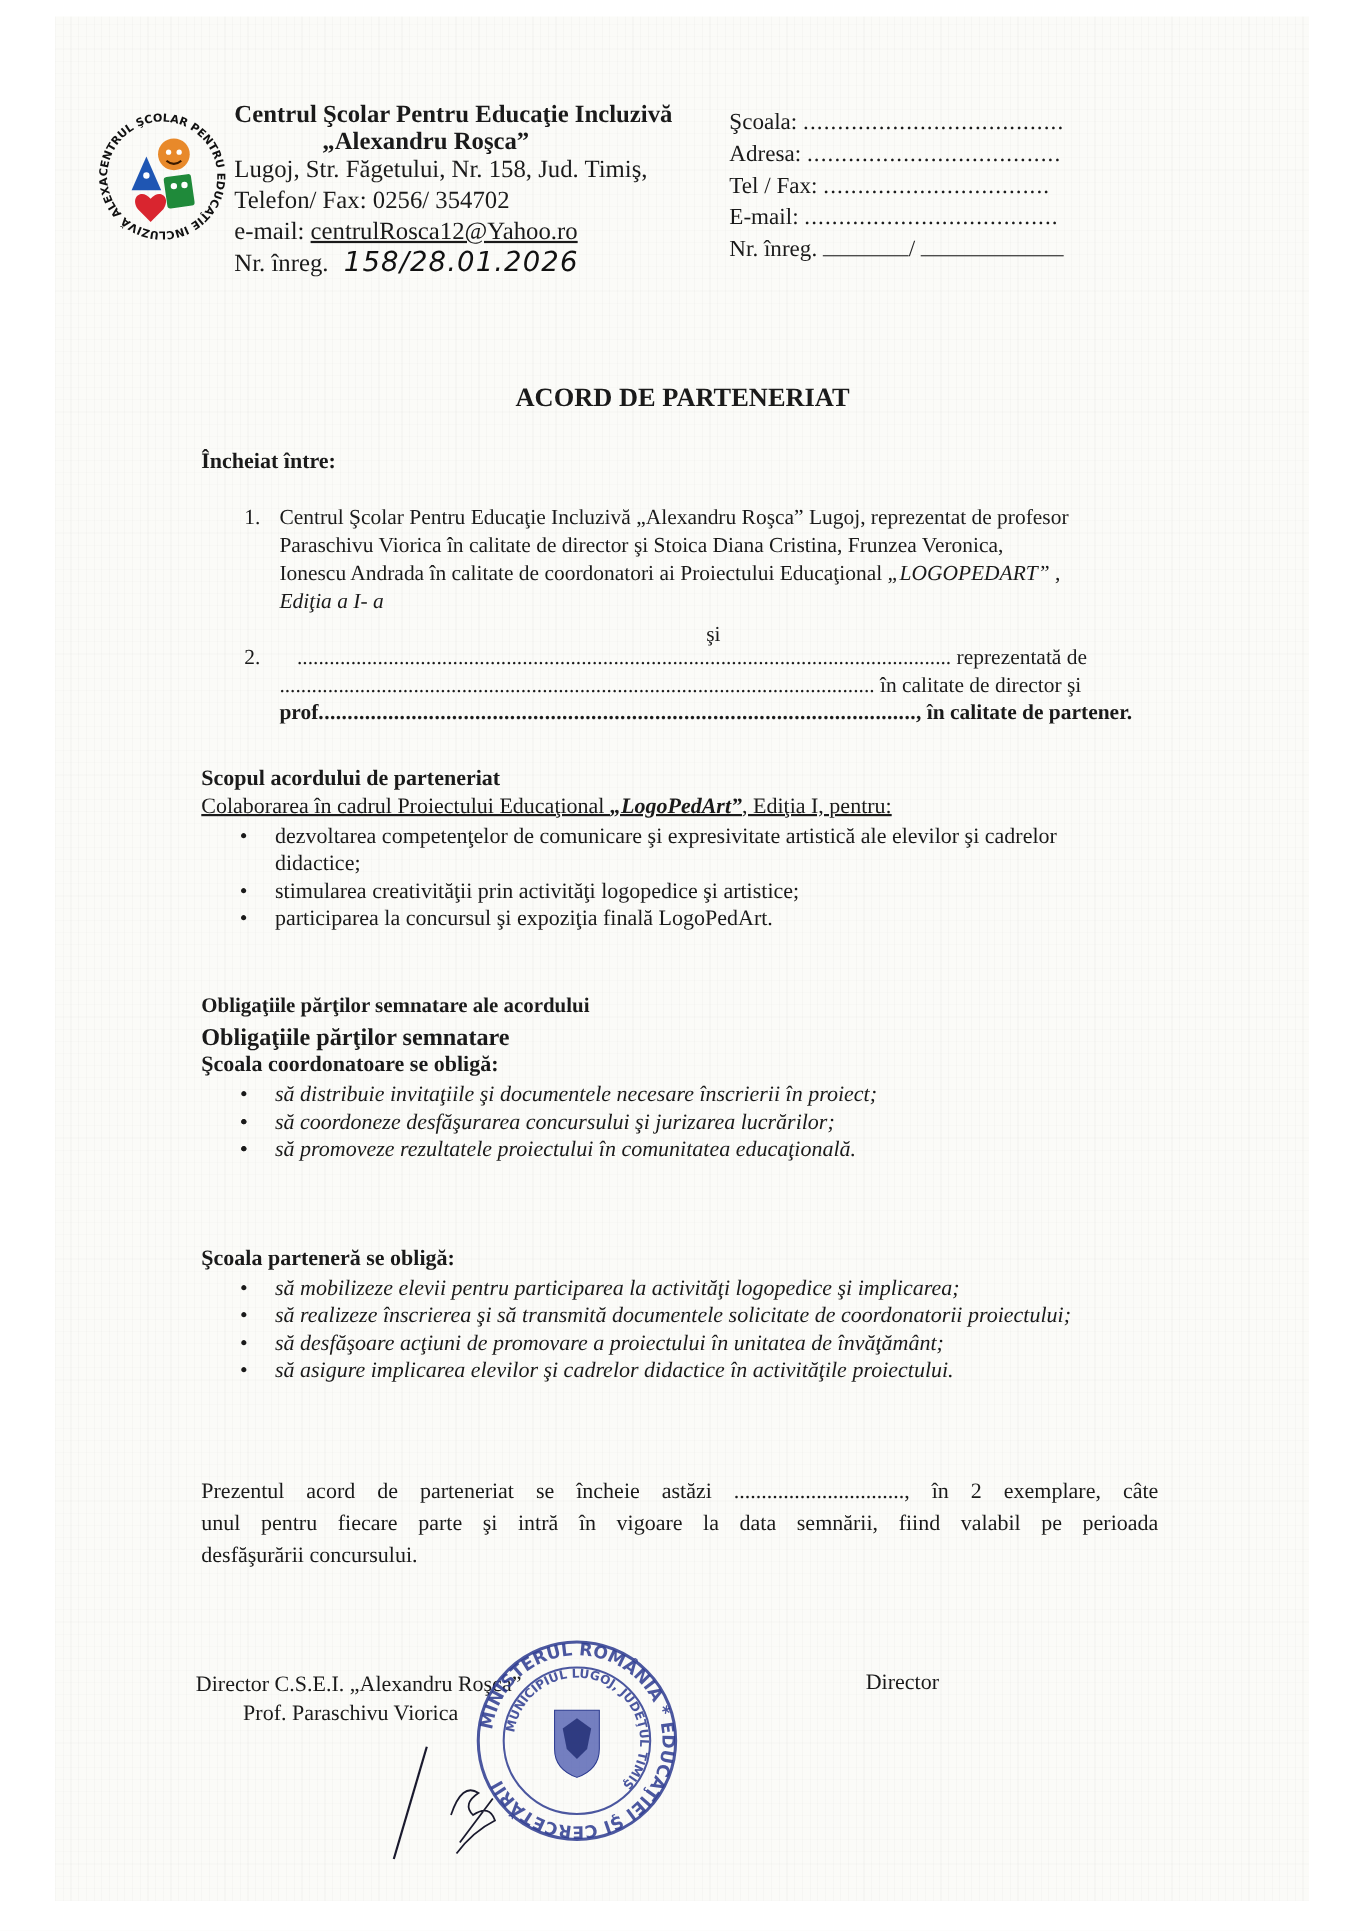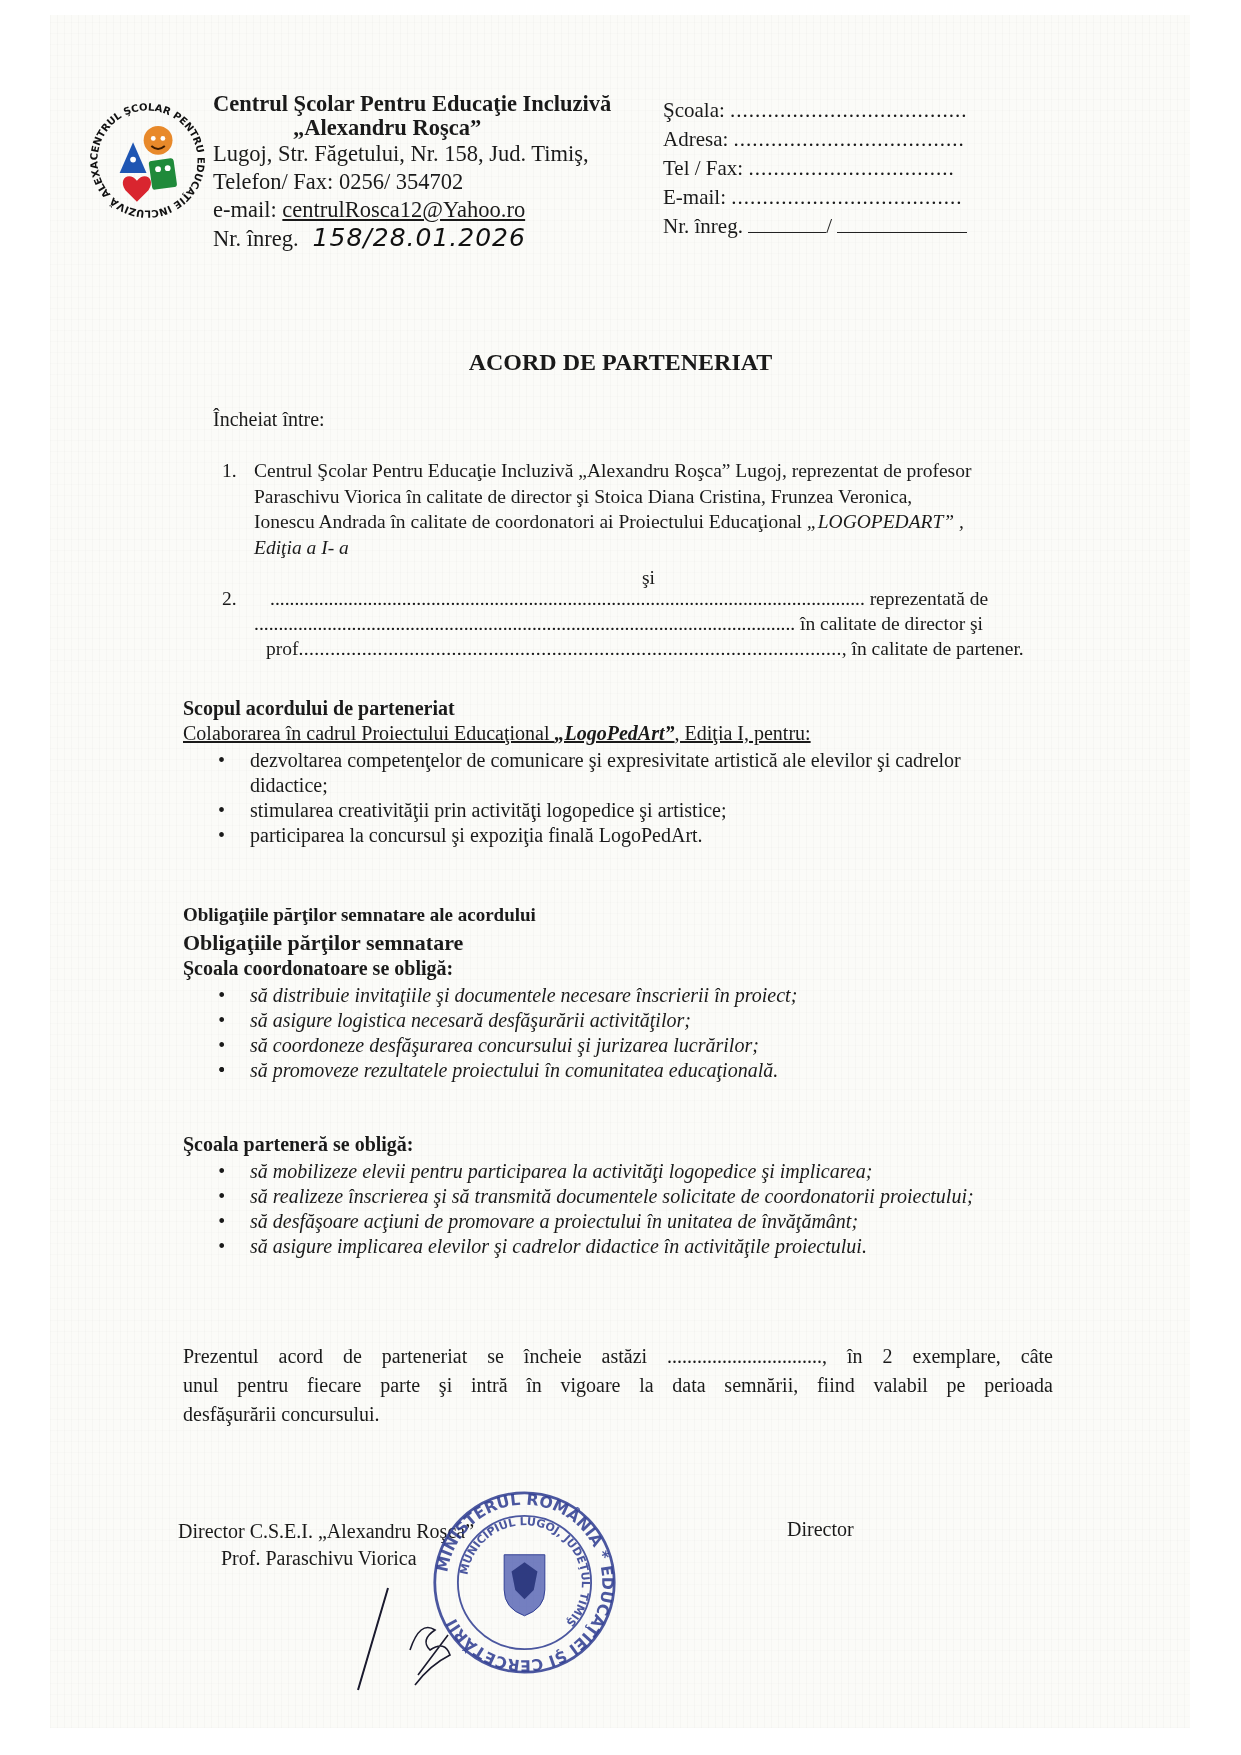--- a/index.html
+++ b/index.html
@@ -19,21 +19,21 @@
   .hdr-left .line.t { height:24px; line-height:24px; }
   .email-link { text-decoration:underline; }
   .hand { font-family:"DejaVu Sans", sans-serif; font-style:italic; font-size:25px; letter-spacing:1px; margin-left:14px; color:#111; }
   .hdr-right { position:absolute; left:663px; top:96px; font-size:21px; }
   .hdr-right .line { height:29px; line-height:29px; }
   .dots { letter-spacing:1px; }
   .uline { display:inline-block; border-bottom:1.5px solid #222; height:18px; vertical-align:baseline; }
 
   
   .title { position:absolute; left:0; width:1241px; top:349px; text-align:center; font-weight:bold; font-size:24px; }
-  .subtitle { position:absolute; left:183px; top:408px; font-weight:normal; font-size:20px;margin-left:30px; }
+  .subtitle { position:absolute; left:183px; top:408px; font-weight:bold; font-size:20px; }
   .party1 { position:absolute; left:222px; top:458px; font-size:19.5px; line-height:25.5px; }
   .party1 .num { position:absolute; left:0; }
   .party1 .txt { position:absolute; left:32px; width:820px; text-align:justify; }
   .party1 .txt .ln { display:block; white-space:nowrap; }
   .it { font-style:italic; }
   .bi { font-style:italic; font-weight:bold; }
   .si { position:absolute; left:642px; top:567px; font-size:19.5px; }
   .p2 { position:absolute; font-size:19.5px; }
   .sec-h { position:absolute; left:183px; font-weight:bold; font-size:20px; }
   .para { position:absolute; left:183px; font-size:20px; }
@@ -112,36 +112,36 @@
     <span class="ln"><span>Ionescu Andrada în calitate de coordonatori ai Proiectului Educaţional </span><span class="it">„LOGOPEDART” ,</span></span>
     <span class="ln it">Ediţia a I- a</span>
   </div>
 </div>
 
 <div class="si">şi</div>
 
 <div class="p2" style="left:222px; top:588px;">2.</div>
 <div class="p2" style="left:270px; top:588px;"><span class="dots" style="letter-spacing:0">..........................................................................................................................</span><span> reprezentată de</span></div>
 <div class="p2" style="left:254px; top:613px;"><span class="dots" style="letter-spacing:0">...............................................................................................................</span><span> în calitate de director şi</span></div>
-<div class="p2" style="left:266px; top:638px;"><span>prof</span><span class="dots" style="letter-spacing:0.4px">.......................................................................................................</span><span>, în calitate de partener.</span></div>
+<div class="p2" style="left:254px; top:638px;font-weight:bold;"><span>prof</span><span class="dots" style="letter-spacing:0.4px">.......................................................................................................</span><span>, în calitate de partener.</span></div>
 
 <div class="sec-h" style="top:697px;">Scopul acordului de parteneriat</div>
 <div class="para" style="top:722px;text-decoration:underline;"><span>Colaborarea în cadrul Proiectului Educaţional </span><span class="bi">„LogoPedArt”</span><span>, Ediţia I, pentru:</span></div>
 <div class="blist" style="top:748px; width:780px; white-space:normal;">
   <div class="item"><span class="bullet">•</span><span>dezvoltarea competenţelor de comunicare şi expresivitate artistică ale elevilor şi cadrelor didactice;</span></div>
   <div class="item"><span class="bullet">•</span><span>stimularea creativităţii prin activităţi logopedice şi artistice;</span></div>
   <div class="item"><span class="bullet">•</span><span>participarea la concursul şi expoziţia finală LogoPedArt.</span></div>
 </div>
 
 <div class="sec-h" style="top:904px; font-size:19px;">Obligaţiile părţilor semnatare ale acordului</div>
 <div class="sec-h" style="top:930px; font-size:22px;">Obligaţiile părţilor semnatare</div>
 <div class="sec-h" style="top:957px;">Şcoala coordonatoare se obligă:</div>
 <div class="blist ital" style="top:983px;">
   <div class="item"><span class="bullet">•</span><span>să distribuie invitaţiile şi documentele necesare înscrierii în proiect;</span></div>
-  <div class="item"><span class="bullet">•</span><span>să asigure logistica necesară desfăşurării activităţilor;</span></div>
+  <div class="item"><span class="bullet">•</span></div>
   <div class="item"><span class="bullet">•</span><span>să coordoneze desfăşurarea concursului şi jurizarea lucrărilor;</span></div>
   <div class="item"><span class="bullet">•</span></div>
   <div class="item"><span class="bullet">•</span><span>să promoveze rezultatele proiectului în comunitatea educaţională.</span></div>
 </div>
 <div class="sec-h" style="top:1133px;">Şcoala parteneră se obligă:</div>
 <div class="blist ital" style="top:1159px; width:780px; white-space:normal;">
   <div class="item"><span class="bullet">•</span><span>să mobilizeze elevii pentru participarea la activităţi logopedice şi implicarea;</span></div>
   <div class="item"><span class="bullet">•</span><span>să realizeze înscrierea şi să transmită documentele solicitate de coordonatorii proiectului;</span></div>
   <div class="item"><span class="bullet">•</span><span>să desfăşoare acţiuni de promovare a proiectului în unitatea de învăţământ;</span></div>
   <div class="item"><span class="bullet">•</span><span>să asigure implicarea elevilor şi cadrelor didactice în activităţile proiectului.</span></div>

